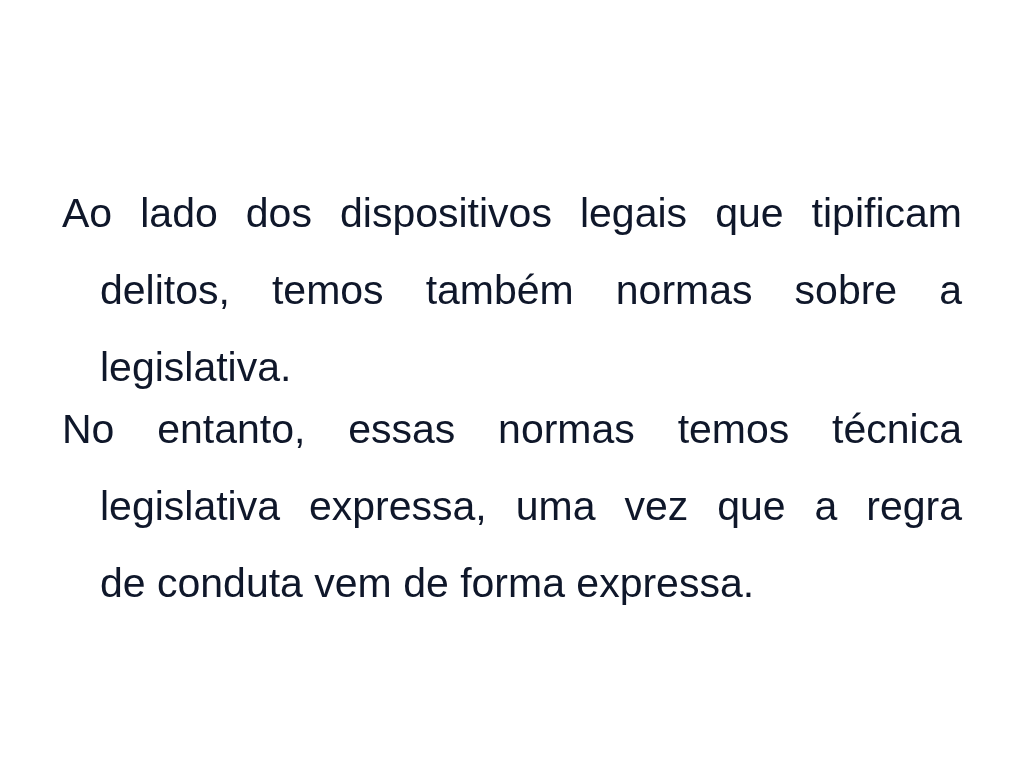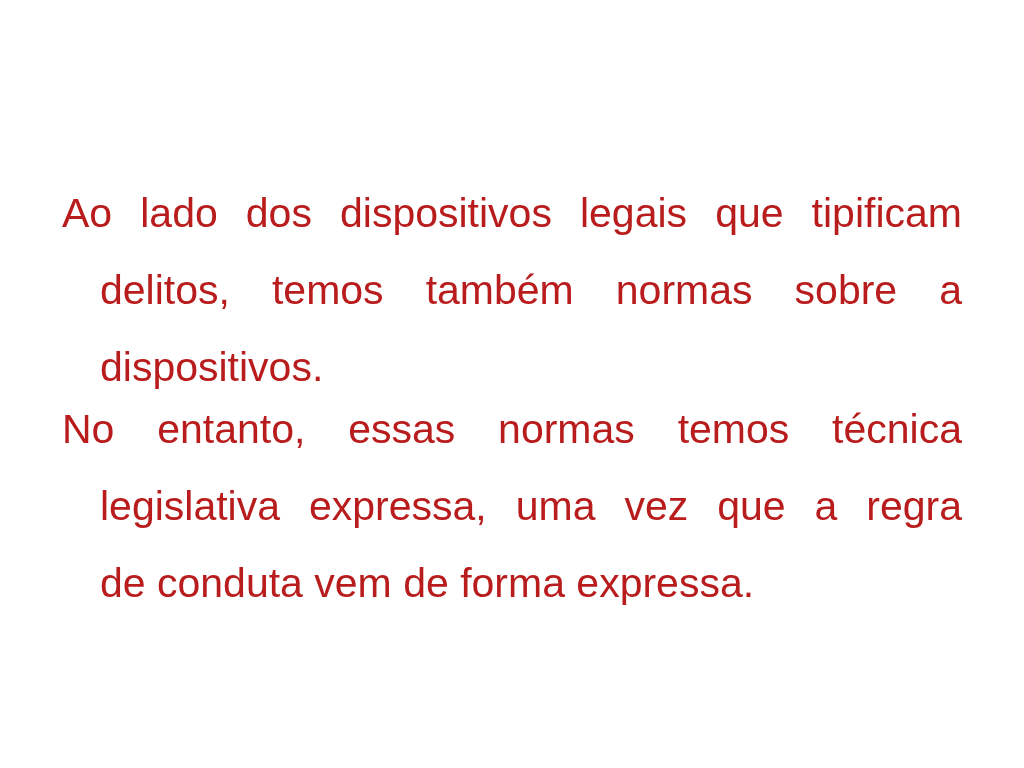--- a/index.html
+++ b/index.html
@@ -7,21 +7,21 @@
     padding: 0;
     background: #ffffff;
   }
   .slide {
     position: relative;
     width: 1024px;
     height: 768px;
     background: #ffffff;
     overflow: hidden;
     font-family: "Liberation Sans", sans-serif;
-    color: #b91c1c;
+    color: #0f172a;
   }
   .textblock {
     position: absolute;
     left: 62px;
     top: 185px;
     width: 900px;
     font-size: 41px;
     line-height: 57px;
     font-weight: 400;
   }
@@ -50,21 +50,21 @@
 </style>
 </head>
 <body>
 
 <div class="slide">
   <div class="textblock">
 
     <div class="para">
       <span class="line just">Ao lado dos dispositivos legais que tipificam</span>
       <span class="line just cont">delitos, temos também normas sobre a</span>
-      <span class="line lastline cont">dispositivos.</span>
+      <span class="line lastline cont">legislativa.</span>
     </div>
 
     <div class="para">
       <span class="line just">No entanto, essas normas temos técnica</span>
       <span class="line just cont">legislativa expressa, uma vez que a regra</span>
       <span class="line lastline cont">de conduta vem de forma expressa.</span>
     </div>
 
   </div>
 </div>

